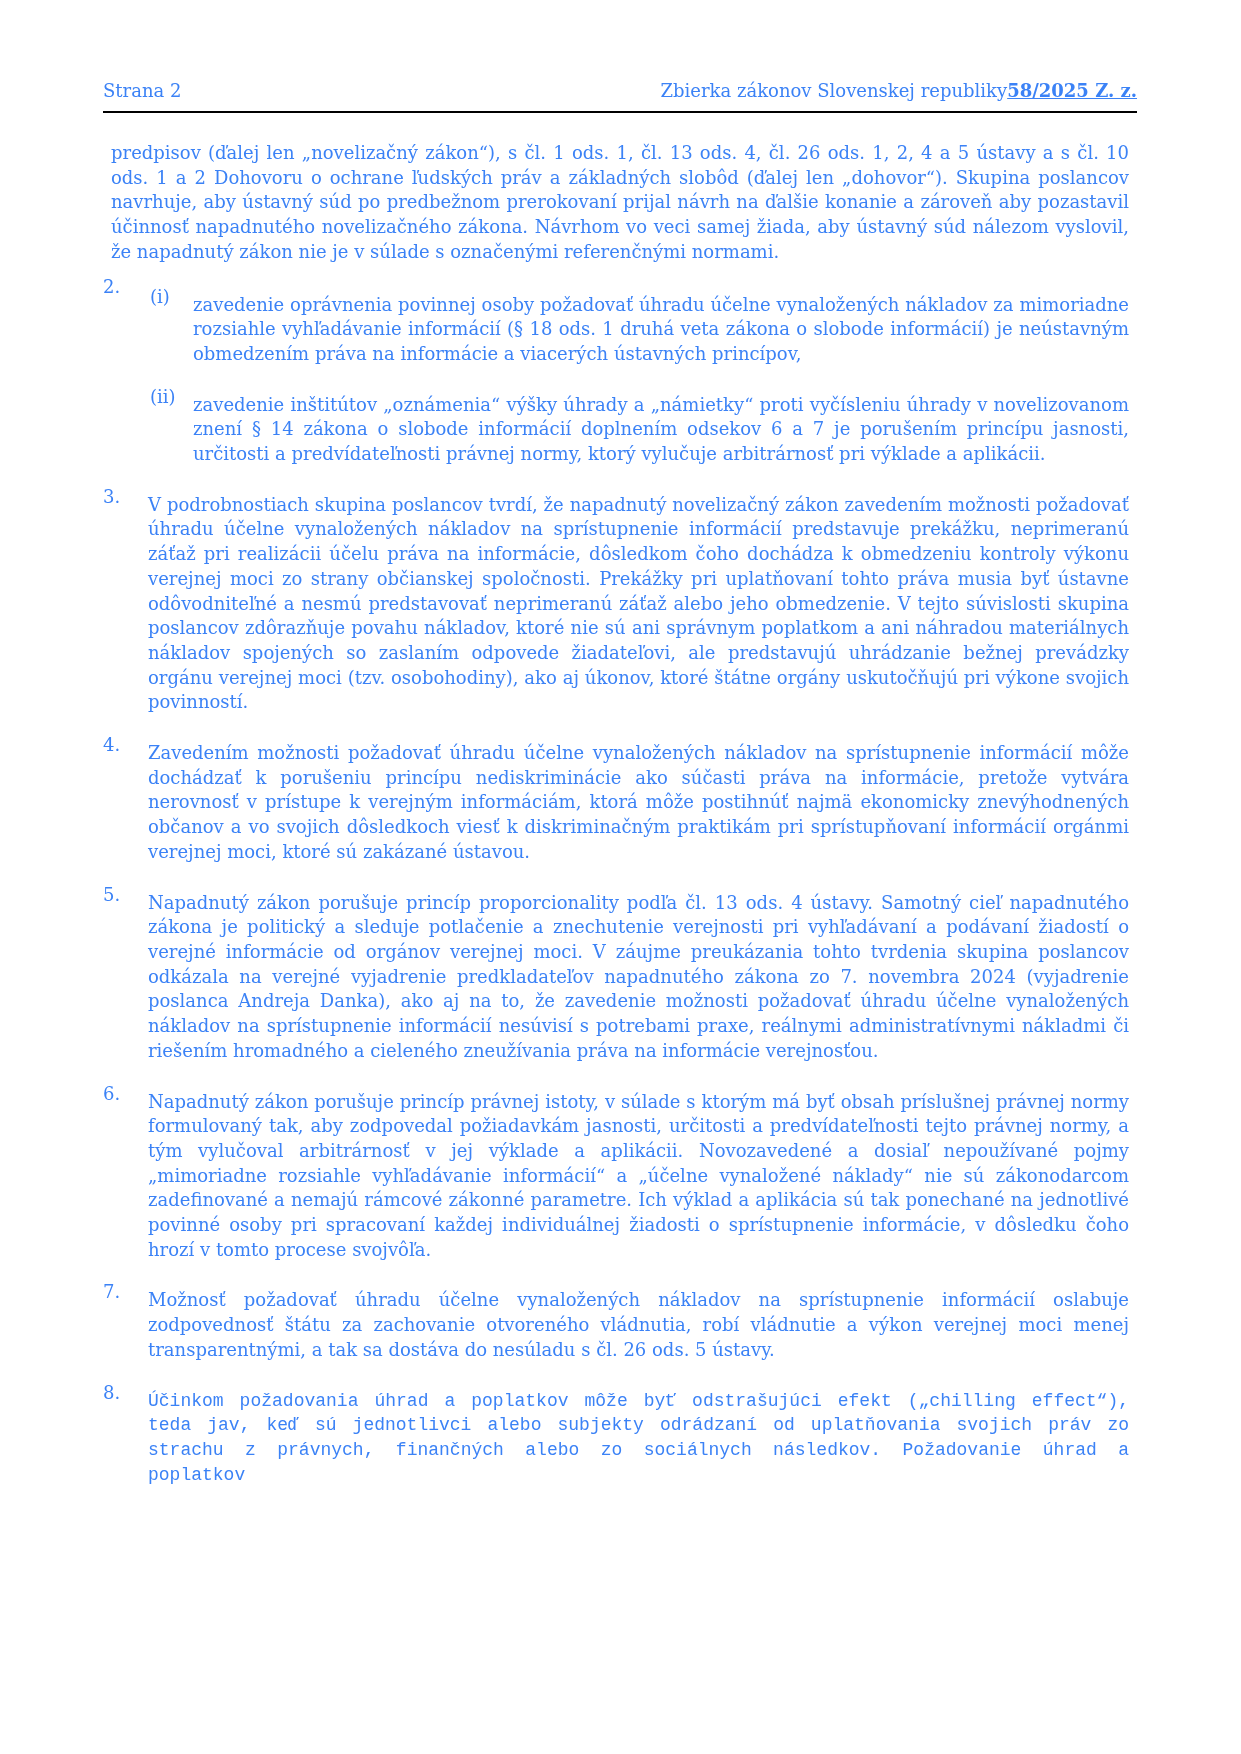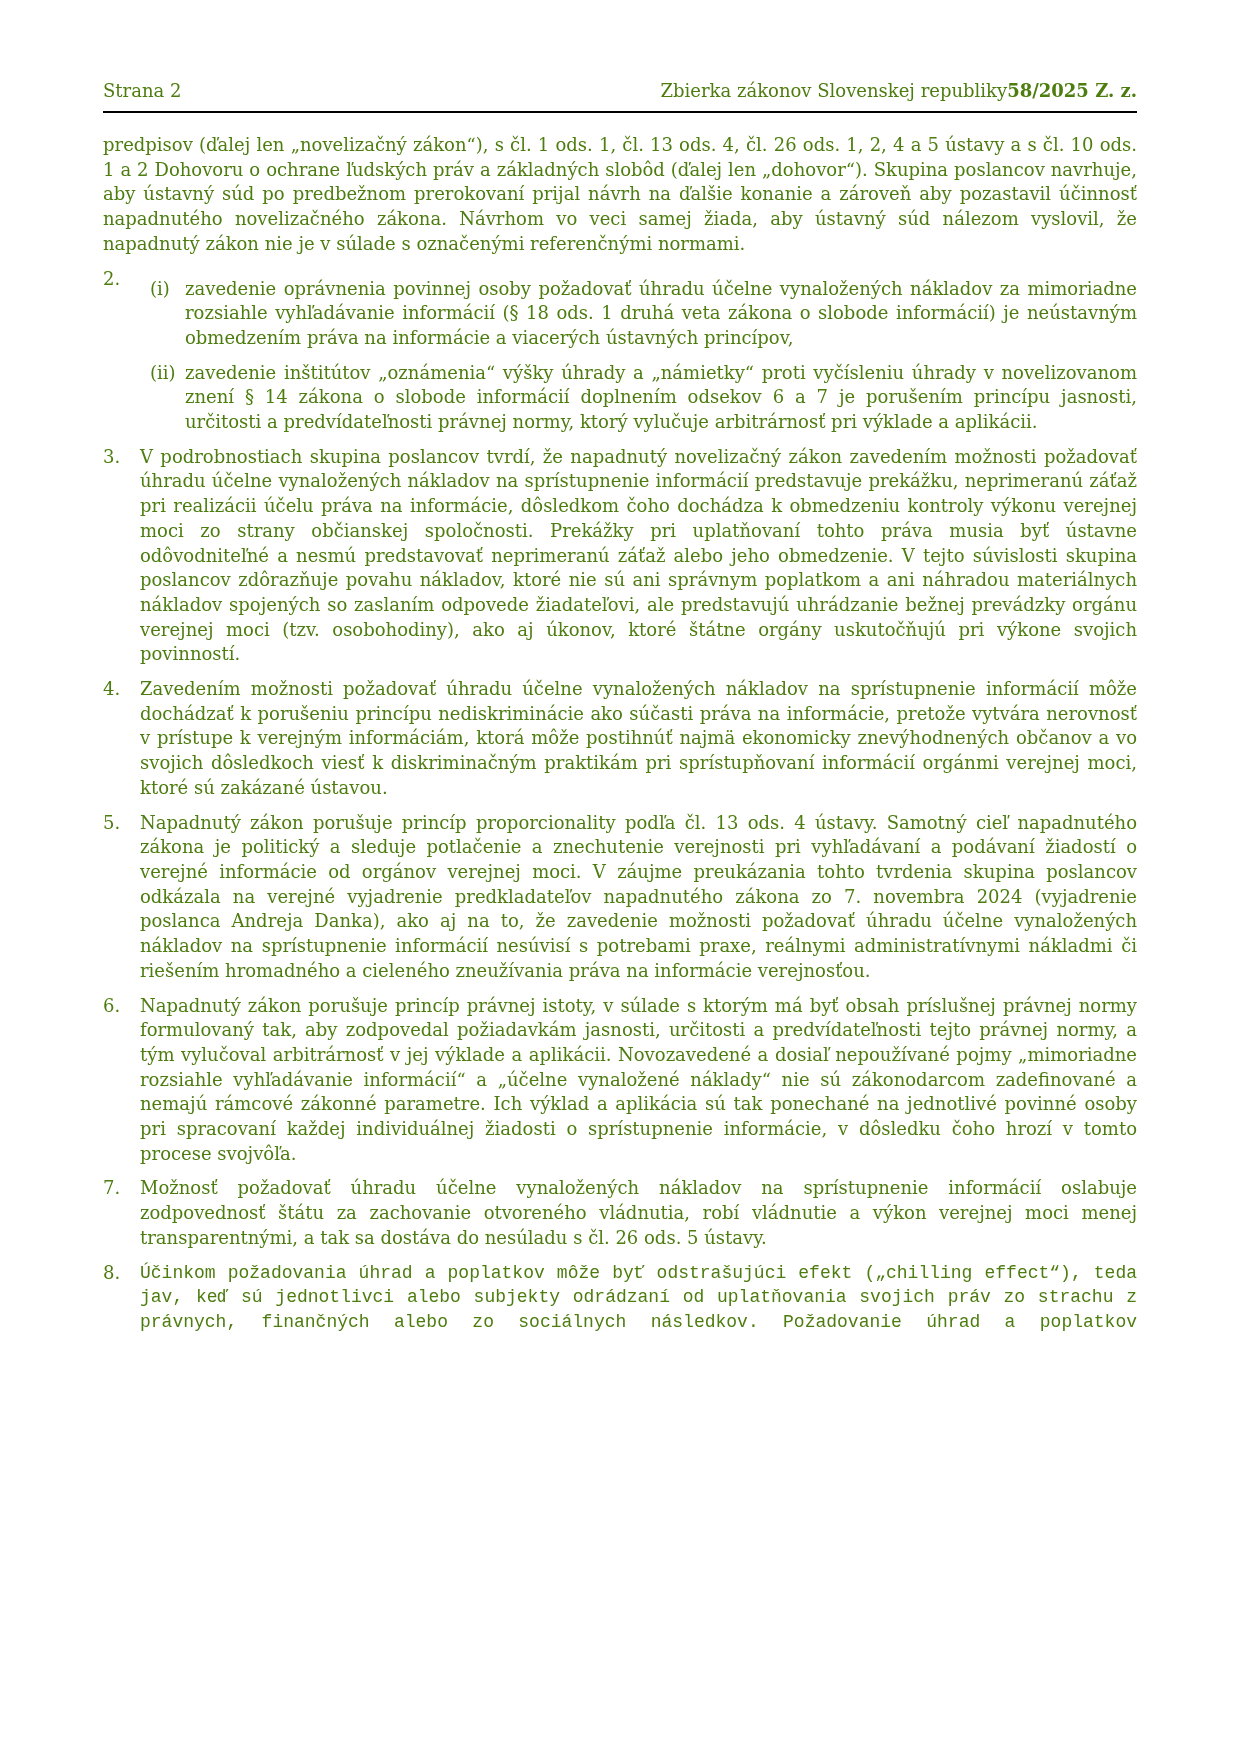--- a/index.html
+++ b/index.html
@@ -4,48 +4,48 @@
 <style>
   html, body {
     margin: 0;
     padding: 0;
     background: #ffffff;
   }
   .page {
     width: 1241px;
     height: 1754px;
     background: #ffffff;
-    color: #4d7c0f;
+    color: #3b82f6;
     font-family: "DejaVu Serif", "Liberation Serif", serif;
     box-sizing: border-box;
     overflow: hidden;
     position: relative;
   }
   .page-header {
     display: flex;
     align-items: baseline;
     padding: 80px 104px 0 103px;
     font-size: 18px;
     line-height: 22px;
   }
   .h-left  { flex: 0 0 auto; }
   .h-center{ flex: 1 1 auto; text-align: right; }
-  .h-right { flex: 0 0 auto; font-weight: bold; }
+  .h-right { flex: 0 0 auto; font-weight: bold; text-decoration: underline; }
   .rule {
     height: 2px;
     background: #000000;
     margin: 9px 104px 0 103px;
   }
   .content {
     padding: 20px 104px 0 103px;
     font-size: 18px;
     line-height: 24.7px;
     text-align: justify;
   }
-  .para { margin: 0; hyphens: none; }
+  .para { margin: 8px; hyphens: none; }
   .item { display: flex; margin-top: 10px; }
   .num  { width: 37px; flex: 0 0 37px; }
   .item-body { flex: 1 1 auto; min-width: 0; }
   .subitem { display: flex; margin-top: 10px; }
   .marker { width: 35px; flex: 0 0 35px; margin-left: 10px; }
   .runs-over { text-align-last: justify; font-family: Liberation Mono, monospace; }
 </style>
 </head>
 <body>
 

